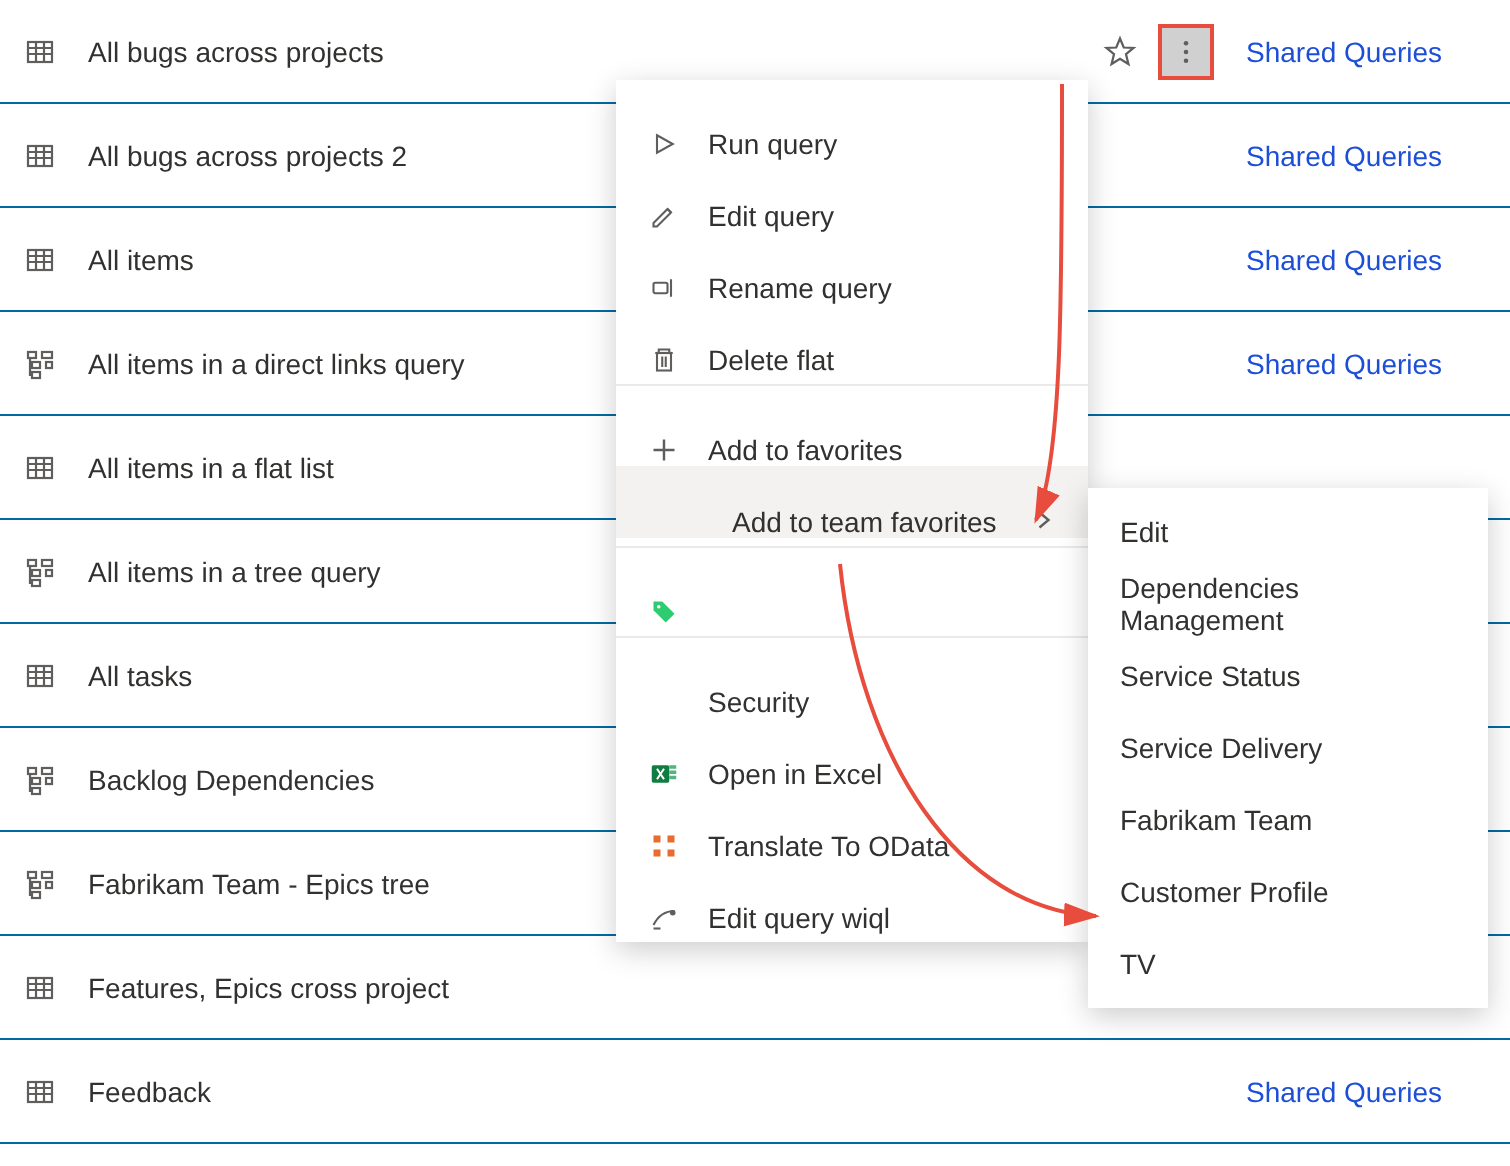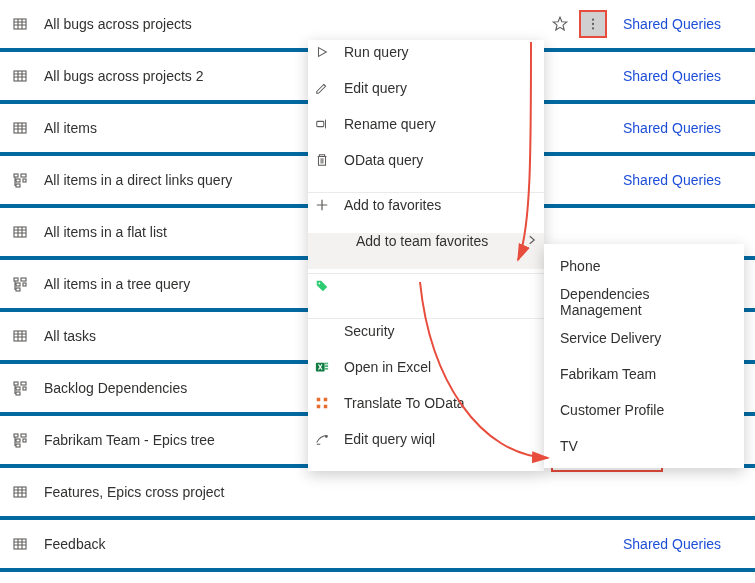--- a/index.html
+++ b/index.html
@@ -11,21 +11,21 @@
     width: 755px;
     height: 583px;
     overflow: hidden;
     position: relative;
   }
   .query-list { width: 755px; }
   .query-row {
     display: flex;
     align-items: center;
     height: 52px;
-    border-bottom: 4px solid #0369a1;
+    border-bottom: 1px solid #0369a1;
     padding: 0 12px 0 12px;
   }
   .row-icon {
     width: 16px; height: 16px;
     color: #605e5c;
     flex-shrink: 0;
     margin-right: 16px;
   }
   .query-name { flex: 1 1 auto; color: #323130; }
   .star {
@@ -52,23 +52,23 @@
     top: 40px;
     left: 308px;
     width: 236px;
     background: #fff;
     box-shadow: 0 4px 14px rgba(0,0,0,.2);
     padding: 4px 0;
     z-index: 10;
   }
   .menu-item {
     display: flex;
-    align-items: flex-start;
+    align-items: flex-end;
     height: 36px;
-    padding: 0 6px;
+    padding: 0 16px;
     cursor: pointer;
     position: relative;
   }
   .menu-item.active { background: #f3f2f1; }
   .menu-icon {
     width: 16px; height: 16px;
     margin-right: 14px;
     flex-shrink: 0;
     color: #605e5c;
     display: flex; align-items: center; justify-content: center;
@@ -359,21 +359,21 @@
   </div>
   <div class="menu-item">
     <span class="menu-icon">
       <svg viewBox="0 0 16 16" width="14" height="14" fill="none" stroke="currentColor" stroke-width="1.2">
           <path d="M3 4h10"></path>
           <path d="M5 4V2h6v2"></path>
           <rect x="4" y="4" width="8" height="10"></rect>
           <path d="M7 6v6M9 6v6"></path>
         </svg>
     </span>
-    <span class="menu-label">OData query</span>
+    <span class="menu-label">Delete flat</span>
   </div>
 
   <div class="menu-sep"></div>
 
   <div class="menu-item">
     <span class="menu-icon">
       <svg viewBox="0 0 16 16" width="14" height="14" fill="none" stroke="currentColor" stroke-width="1.4">
           <path d="M8 2v12M2 8h12"></path>
         </svg>
     </span>
@@ -437,22 +437,23 @@
           <path d="M2 12 Q6 4 14 4"></path>
           <path d="M2 14h4"></path>
           <circle cx="13" cy="5" r="1" fill="currentColor"></circle>
         </svg>
     </span>
     <span class="menu-label">Edit query wiql</span>
   </div>
 </div>
 
 <div class="submenu">
-    <div class="sub-item">Phone</div>
+    <div class="sub-item">Edit</div>
     <div class="sub-item">Dependencies Management</div>
+    <div class="sub-item">Service Status</div>
     <div class="sub-item">Service Delivery</div>
     <div class="sub-item">Fabrikam Team</div>
     <div class="sub-item">Customer Profile</div>
     <div class="sub-item">TV</div>
   </div>
 
 <div class="highlight-box" style="top:246px;left:316px;width:196px;height:32px;"></div>
 <div class="highlight-box" style="top:446px;left:551px;width:112px;height:26px;"></div>
 
 <svg class="annot">

